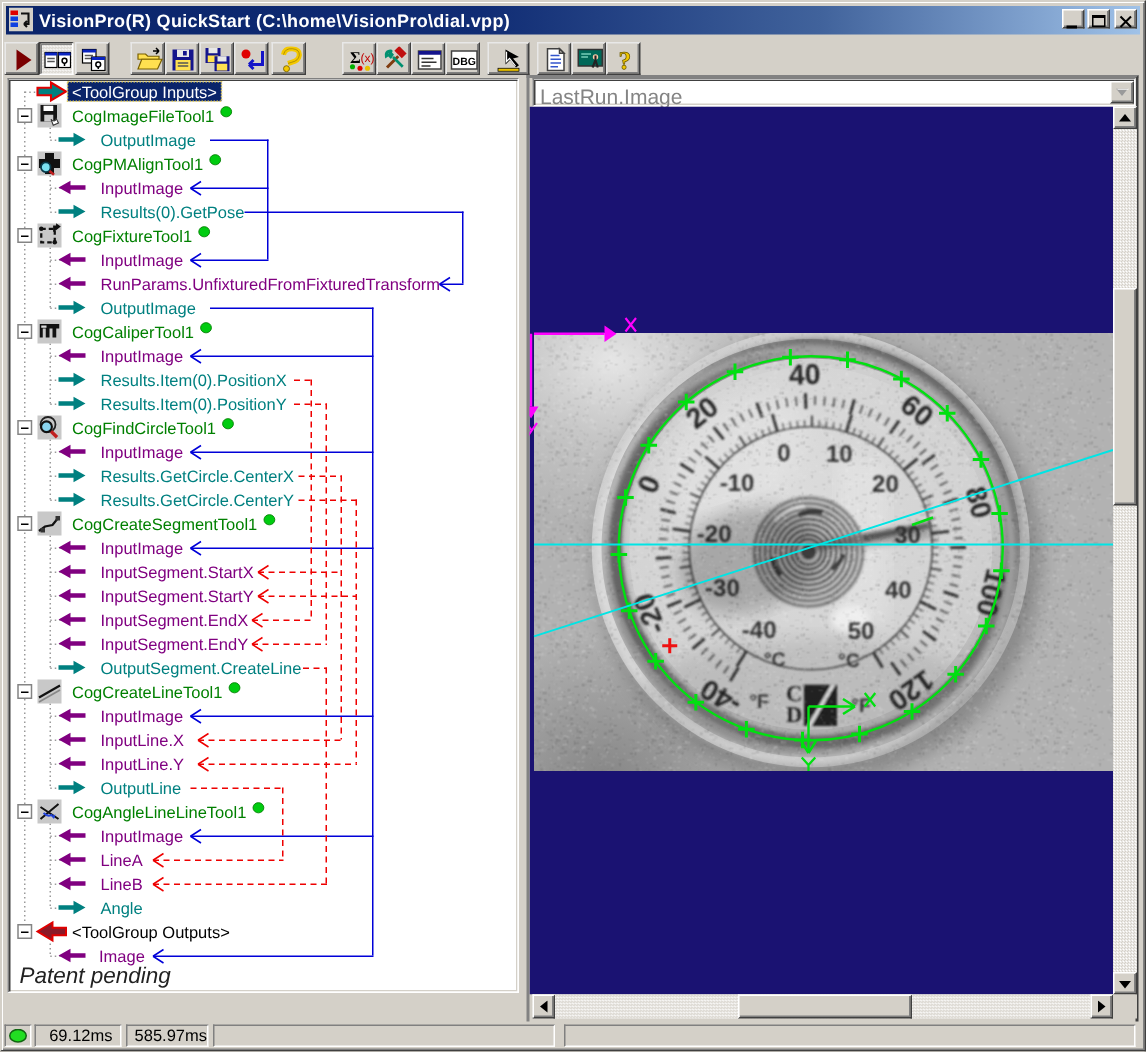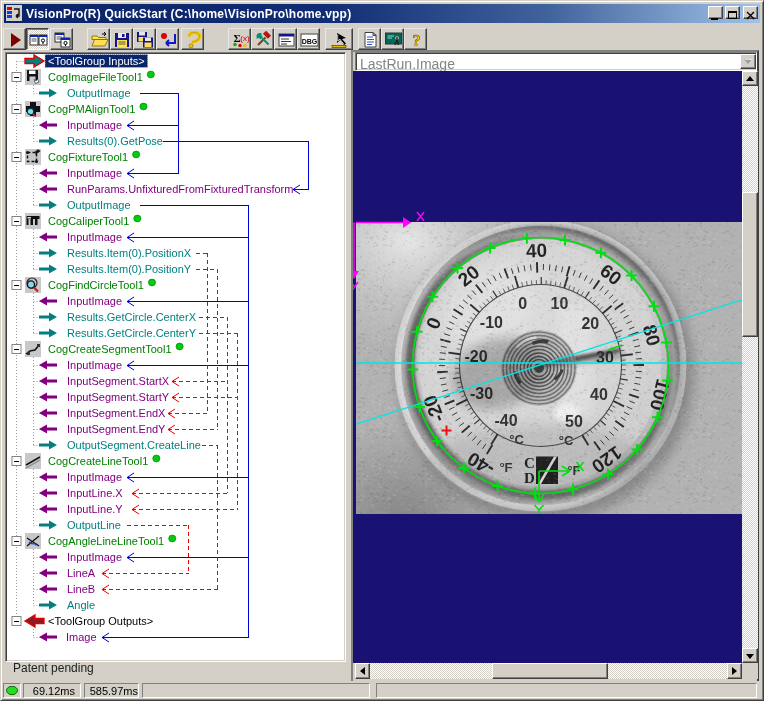--- a/index.html
+++ b/index.html
@@ -26,21 +26,21 @@
 <div style="position:absolute;left:0;top:0;width:764px;height:701px;border-top:1px solid #d4d0c8;border-left:1px solid #d4d0c8;border-right:1px solid #404040;border-bottom:1px solid #404040;box-shadow:inset 1px 1px 0 #ffffff, inset -1px -1px 0 #808080;"></div>
 
 <div style="position:absolute;left:4px;top:4px;width:756px;height:19px;background:linear-gradient(90deg,#0a246a 0%,#102c74 42%,#41639c 72%,#a0c2e8 100%);"></div>
 <svg style="position:absolute;left:6px;top:5px" width="16" height="16">
  <rect x="0" y="0" width="16" height="16" fill="#d4d0c8"></rect>
  <rect x="1" y="2" width="5" height="3" fill="#e00000"></rect>
  <rect x="1" y="6" width="5" height="3" fill="#1040e0"></rect>
  <rect x="1" y="10" width="5" height="3" fill="#1040e0"></rect>
  <path d="M8,4 h5 v7 h-3 m0,0 l2,-2 m-2,2 l2,2" stroke="#101010" stroke-width="1.4" fill="none"></path>
 </svg>
-<div style="position:absolute;left:26px;top:6.5px;font-size:12px;font-weight:bold;color:#ffffff;letter-spacing:0.2px;">VisionPro(R) QuickStart (C:\home\VisionPro\home.vpp)</div>
+<div style="position:absolute;left:26px;top:6.5px;font-size:12px;font-weight:bold;color:#ffffff;letter-spacing:0.2px;">VisionPro(R) QuickStart (C:\home\VisionPro\dial.vpp)</div>
 <div class="tbtn" style="left:708px;"><svg width="14" height="11">
       <rect x="2" y="8" width="7" height="2" fill="#000"></rect>
     </svg></div>
 <div class="tbtn" style="left:725px;"><svg width="14" height="11">
       <rect x="2.5" y="1.5" width="8" height="7" fill="none" stroke="#000" stroke-width="1"></rect>
       <line x1="2.5" y1="2" x2="10.5" y2="2" stroke="#000" stroke-width="2"></line>
     </svg></div>
 <div class="tbtn" style="left:743px;"><svg width="14" height="11">
       <path d="M3,2 L10,9 M10,2 L3,9" stroke="#000" stroke-width="1.4"></path>
     </svg></div>
@@ -1192,20 +1192,20 @@
 <svg style="position:absolute;left:360px;top:667px" width="6" height="9">
     <path d="M5,0 L5,8 L0,4 z" fill="#000"></path>
   </svg>
 <div class="raised" style="position:absolute;left:727px;top:663px;width:15px;height:16px;background:#d4d0c8;"></div>
 <svg style="position:absolute;left:732px;top:667px" width="6" height="9">
     <path d="M0,0 L5,4 L0,8 z" fill="#000"></path>
   </svg>
 <div class="raised" style="position:absolute;left:492px;top:663px;width:116px;height:16px;background:#d4d0c8;"></div>
 <div style="position:absolute;left:742px;top:663px;width:16px;height:16px;background:#d4d0c8;"></div>
 
-<div style="position:absolute;left:13px;top:661px;font-size:12px;color:#222222;">Patent pending</div>
+<div style="position:absolute;left:13px;top:642px;font-size:15px;font-style:italic;color:#222222;">Patent pending</div>
 <div class="cell" style="left:3px;width:18px;"></div>
 <svg style="position:absolute;left:6px;top:686px" width="13" height="10">
     <ellipse cx="6" cy="4.5" rx="5.5" ry="4.2" fill="#22dd22" stroke="#116611" stroke-width="1"></ellipse>
   </svg>
 <div class="cell" style="left:23px;width:58px;text-align:right;padding-right:5px;line-height:14px;">69.12ms</div>
 <div class="cell" style="left:84px;width:55px;text-align:right;padding-right:0;line-height:14px;">585.97ms</div>
 <div class="cell" style="left:142px;width:228px;"></div>
 <div class="cell" style="left:376px;width:381px;"></div>
 </body></html>

